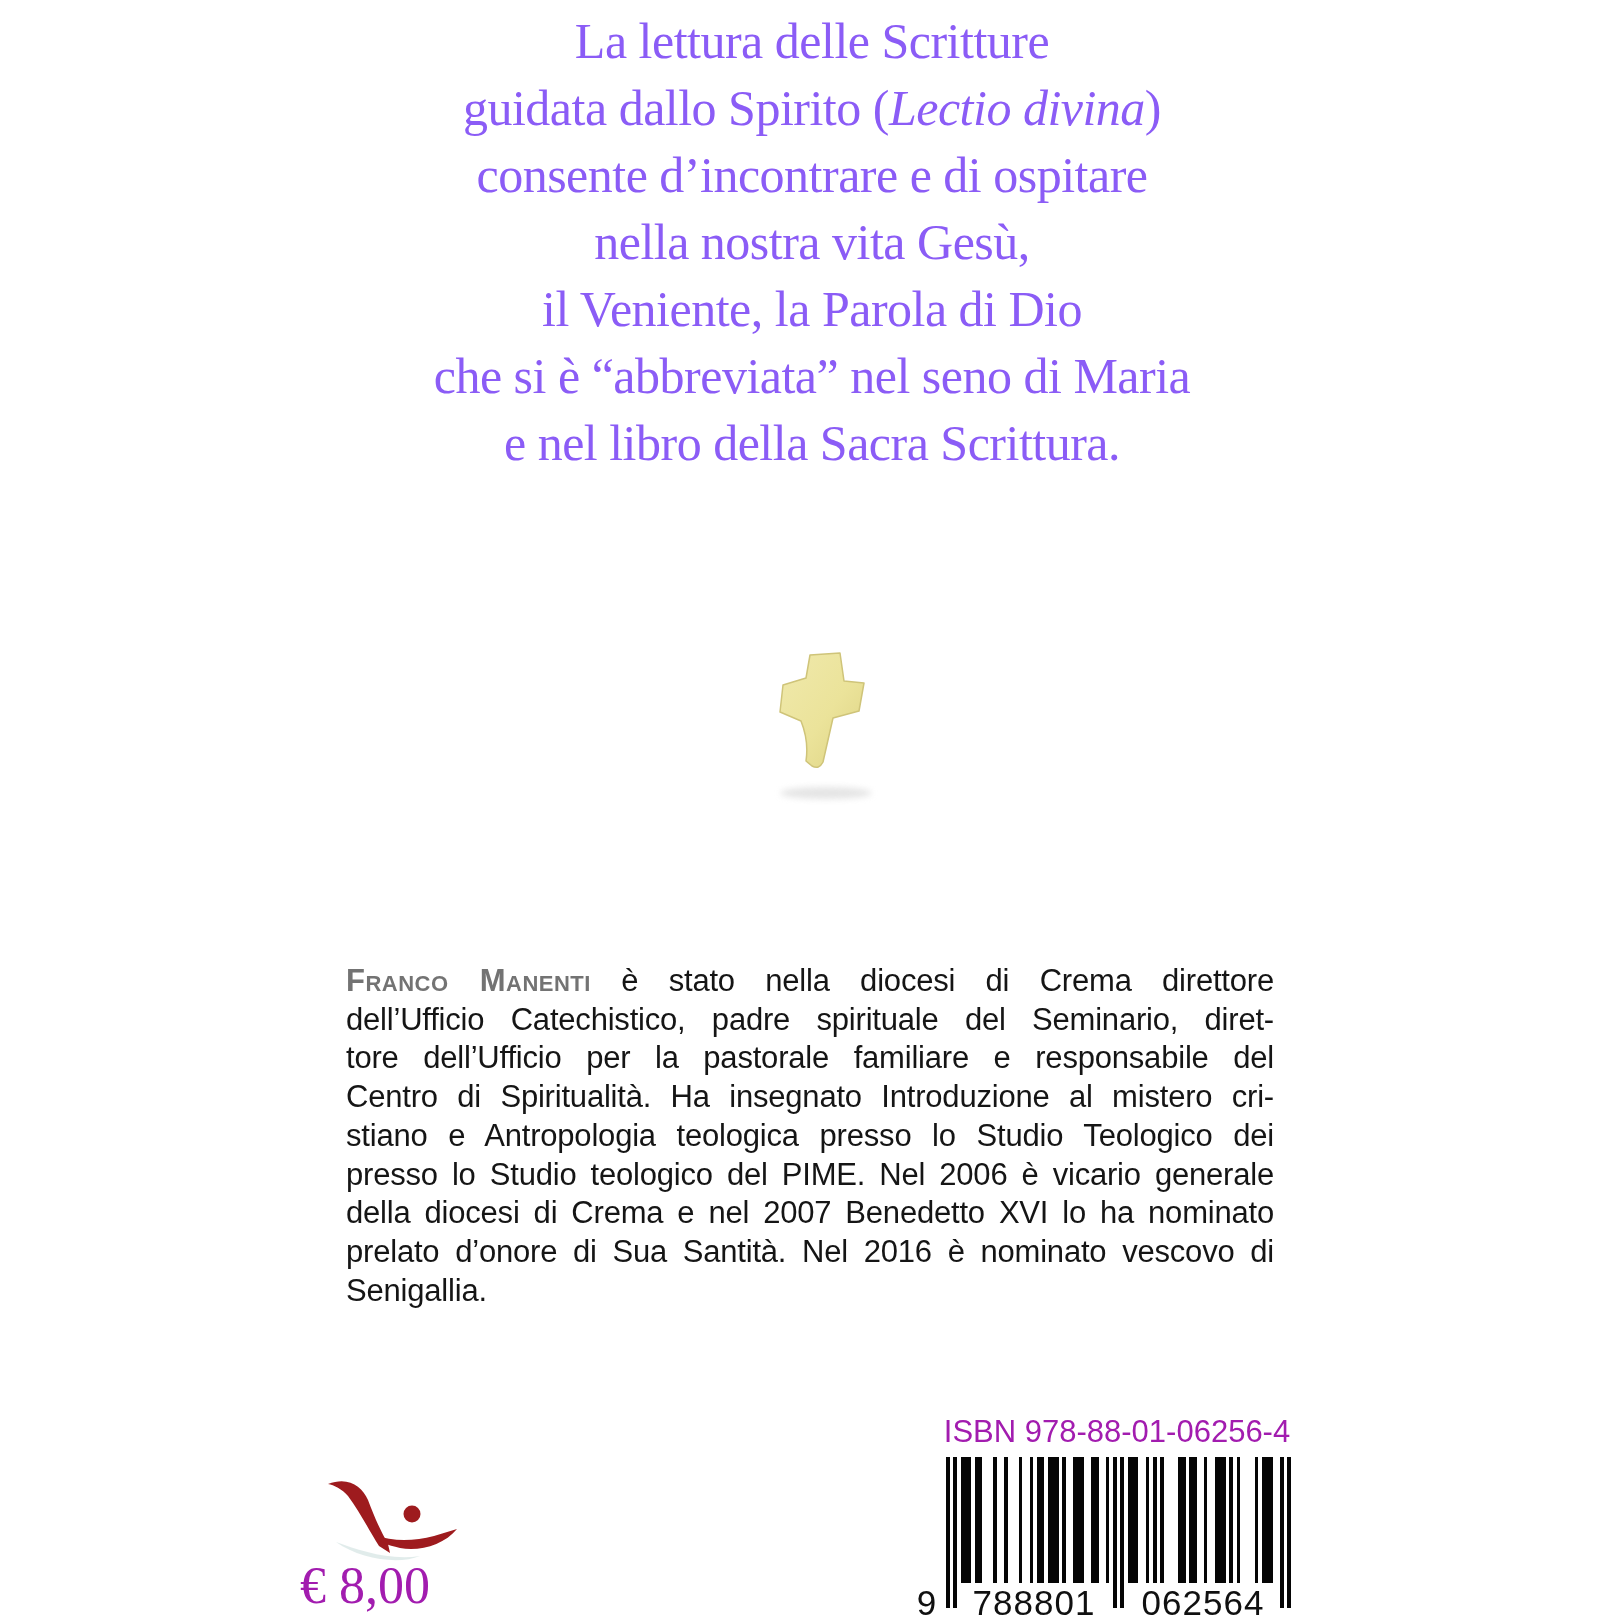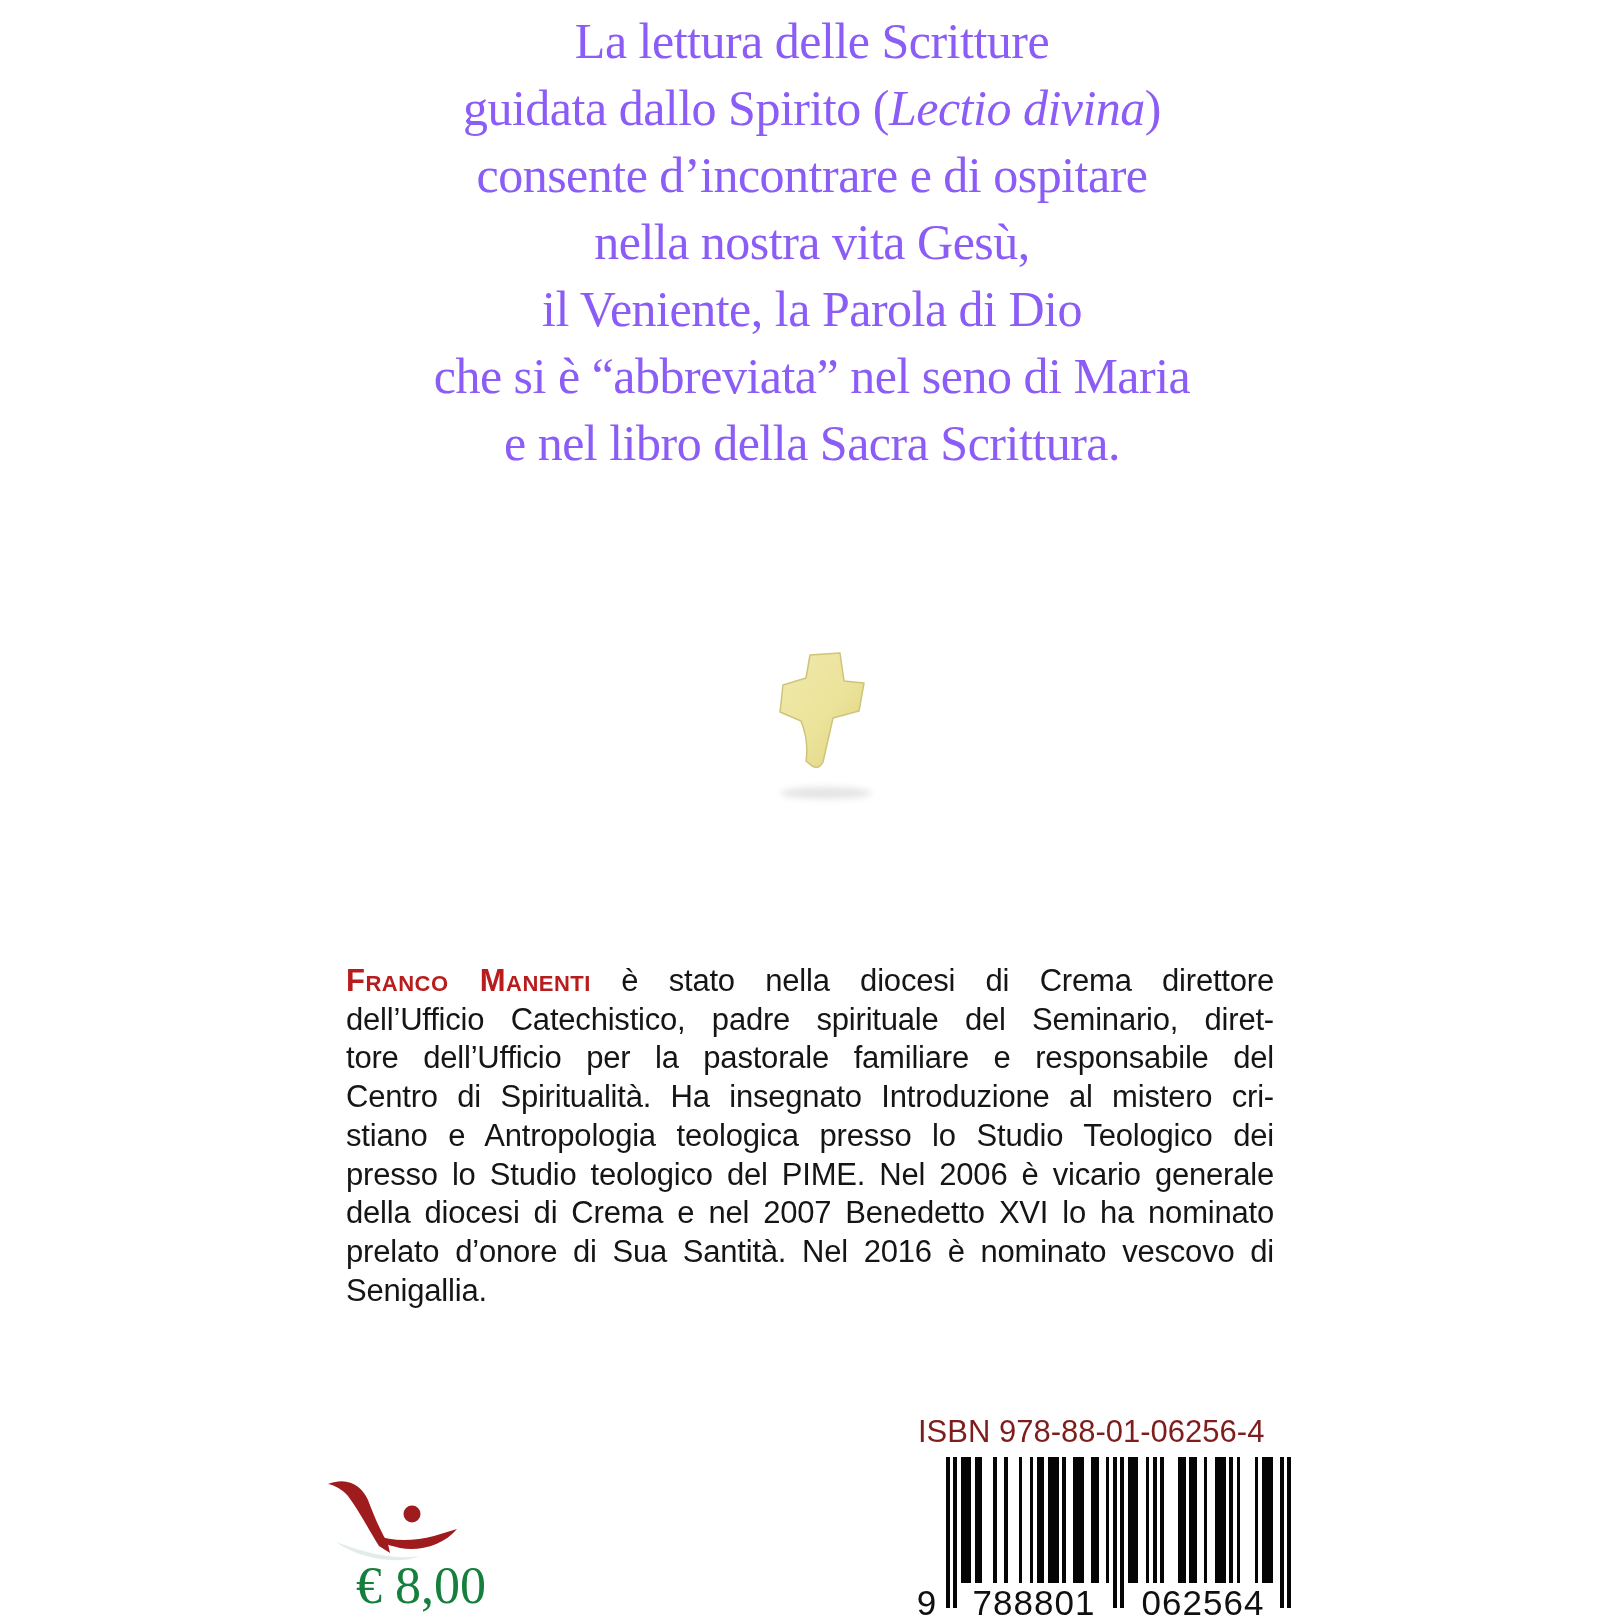--- a/index.html
+++ b/index.html
@@ -18,43 +18,43 @@
   
   .cross{position:absolute;left:768px;top:643px;width:122px;height:164px;}
   
   .bio{
     position:absolute;left:346px;top:962px;width:928px;
     font-size:31px;line-height:38.7px;letter-spacing:-0.2px;color:#151515;
   }
   .bio-line{text-align:justify;text-align-last:justify;}
   .bio-line:last-child{text-align-last:left;}
   .bio-name{
-    font-weight:bold;font-variant:small-caps;color:#b91c1c;letter-spacing:0.5px;
+    font-weight:bold;font-variant:small-caps;color:#737373;letter-spacing:0.5px;
   }
   
   .isbn-label{
-    position:absolute;left:918px;top:1414px;width:398px;text-align:left;
-    font-size:31px;color:#7f1d1d;letter-spacing:0px;white-space:nowrap;
+    position:absolute;left:918px;top:1414px;width:398px;text-align:center;
+    font-size:31px;color:#a21caf;letter-spacing:0px;white-space:nowrap;
   }
   .barcode{position:absolute;left:946px;top:1457px;width:345px;height:151px;}
   .bar{position:absolute;top:0;height:126px;background:#050505;}
   .bar.tall{height:151px;}
   .barcode-digits{
     position:absolute;left:900px;top:1583px;width:410px;height:42px;
     font-size:35px;color:#101010;
   }
   .bd{position:absolute;top:0;transform:translateX(-50%);letter-spacing:1px;white-space:nowrap;}
   .bd-first{left:27px;}
   .bd-left{left:134px;}
   .bd-right{left:303px;text-align:center;}
   
   .logo{position:absolute;left:318px;top:1472px;width:150px;height:94px;}
   .price{
-    position:absolute;left:300px;top:1556px;width:186px;text-align:right;
-    font-family:"Liberation Serif",serif;font-size:52px;color:#15803d;white-space:nowrap;
+    position:absolute;left:300px;top:1556px;width:186px;text-align:left;
+    font-family:"Liberation Serif",serif;font-size:52px;color:#a21caf;white-space:nowrap;
   }
 </style>
 </head>
 <body>
 
 <div class="page">
 
   <div class="quote">
       <div class="quote-line"><span>La lettura delle Scritture</span></div>
       <div class="quote-line"><span>guidata dallo Spirito (</span><em>Lectio divina</em><span>)</span></div>

